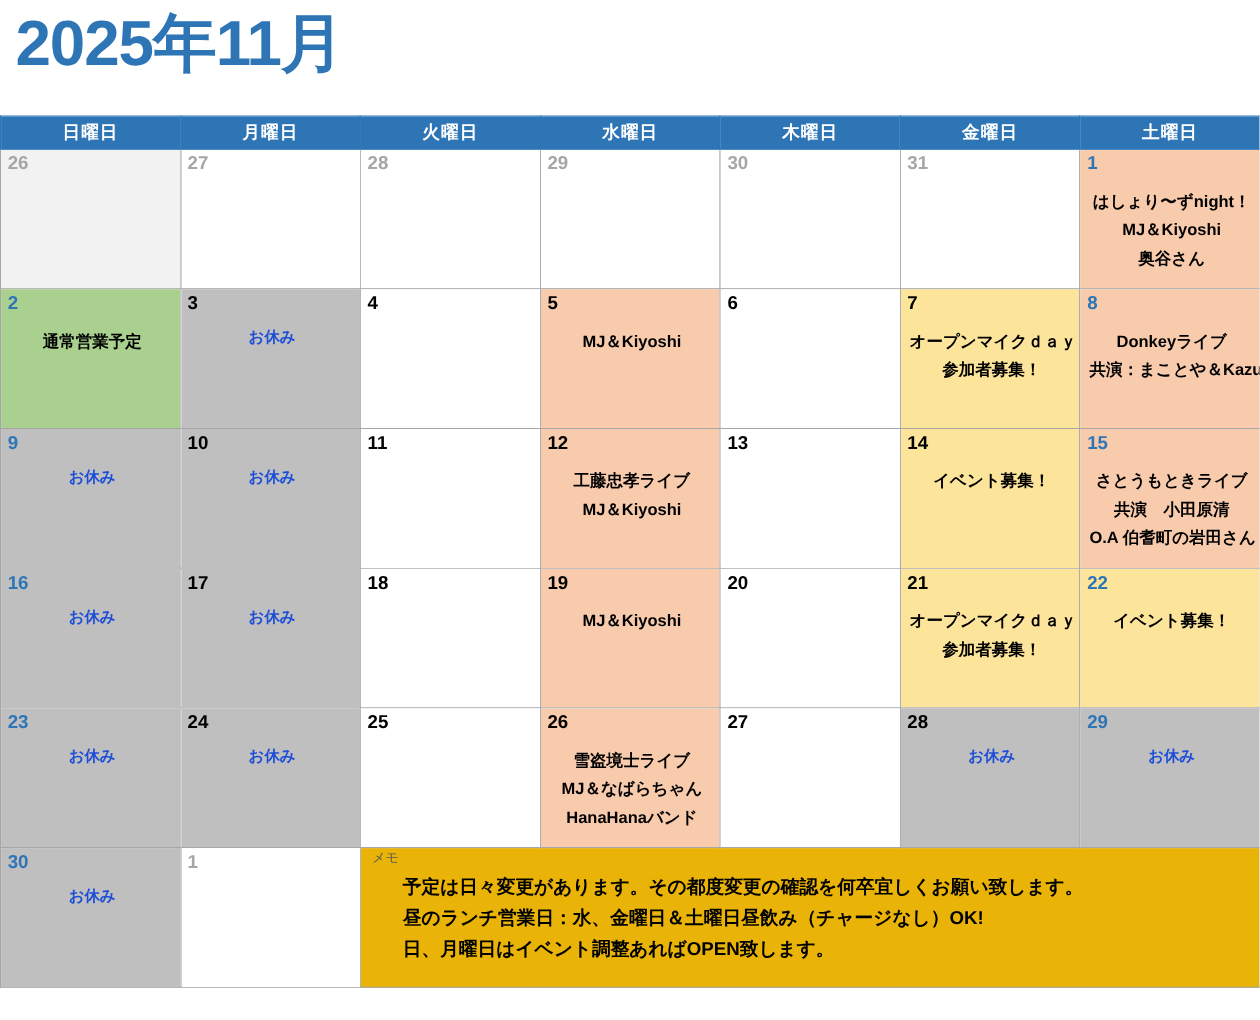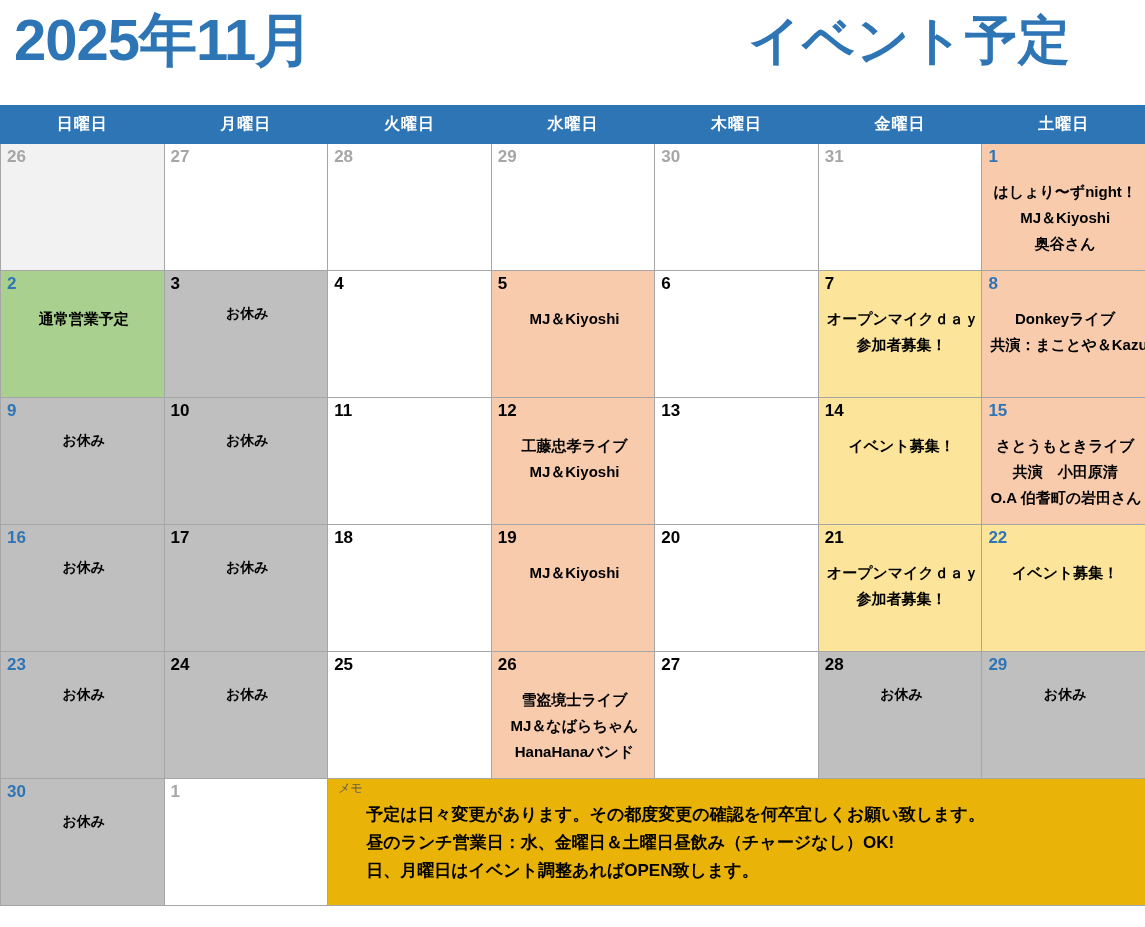--- a/index.html
+++ b/index.html
@@ -52,21 +52,21 @@
     table-layout: fixed;
     width: 1145px;
   }
   table.cal col { width: 163.57px; }
 
   thead th {
     background: #2e75b6;
     color: #ffffff;
     font-size: 16px;
     font-weight: bold;
-    height: 38px;
+    height: 30px;
     text-align: center;
     vertical-align: middle;
     border: 1px solid #2e75b6;
     letter-spacing: 1px;
   }
 
   td.day {
     height: 127px;
     vertical-align: top;
     border: 1px solid #a6a6a6;
@@ -96,24 +96,23 @@
     margin-top: 13px;
     text-align: center;
     font-size: 15px;
     font-weight: bold;
     color: #000000;
     line-height: 1.75;
     padding: 0 2px;
   }
   .events .ev { display: block; white-space: nowrap; }
   .events.rest {
-    color: #000000;
+    color: #1d4ed8;
     margin-top: 9px;
     font-size: 14px;
-    font-family: Liberation Serif, serif;
   }
   .events.plain { color: #000000; }
 
   
   td.memo {
     height: 122px;
     vertical-align: top;
     border: 1px solid #a6a6a6;
     background: #eab308;
     padding: 2px 4px 4px 10px;
@@ -134,21 +133,20 @@
   }
   .memo-body .line { display: block; white-space: nowrap; }
 </style>
 </head>
 <body>
 
 <div id="page">
 
   <div class="titlebar">
     <div class="title-month">2025年11月</div>
-    <div class="title-event">イベント予定</div>
   </div>
 
   <table class="cal">
     <colgroup>
       <col>
         <col>
         <col>
         <col>
         <col>
         <col>

